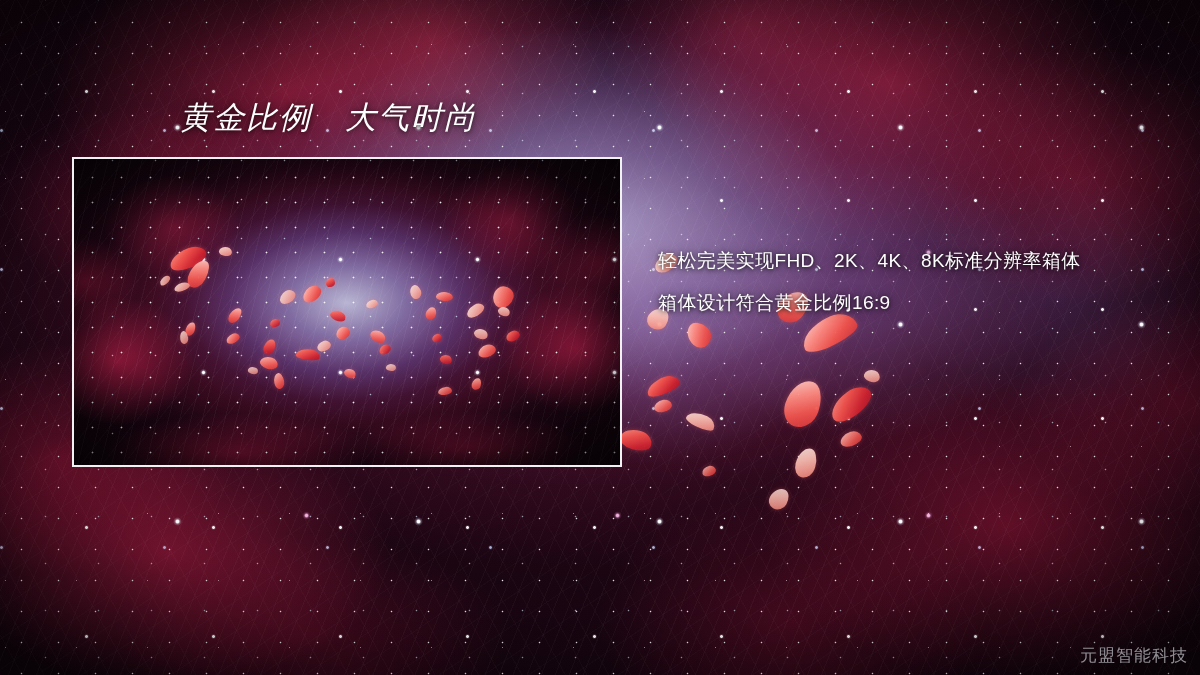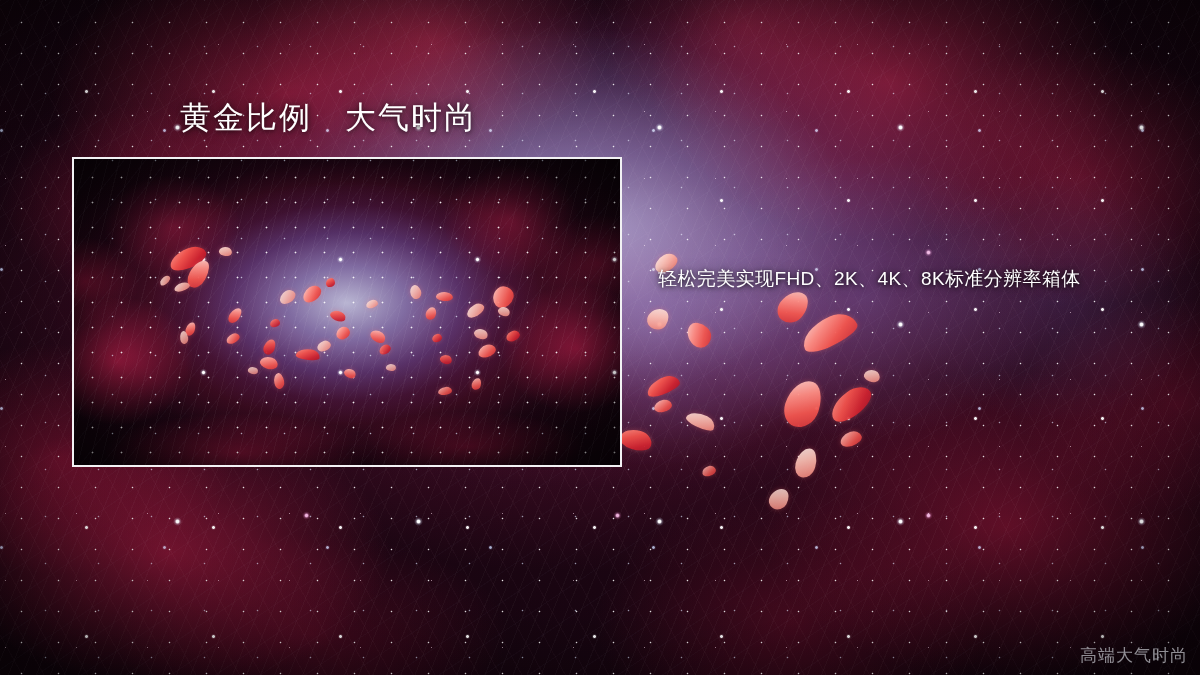--- a/index.html
+++ b/index.html
@@ -139,20 +139,21 @@
     position: absolute;
     left: 180px;
     top: 101px;
     font-size: 31px;
     line-height: 1.12;
     letter-spacing: 2px;
     color: #ffffff;
     font-weight: 400;
     white-space: pre;
     text-shadow: 0 1px 5px rgba(0,0,0,0.72), 0 0 16px rgba(0,0,0,0.45);
+    font-style: italic;
   }
 
   
   .preview-frame {
     position: absolute;
     left: 72px;
     top: 157px;
     width: 550px;
     height: 310px;
     border: 2px solid #f2f2f4;
@@ -247,21 +248,21 @@
     background: linear-gradient(150deg, #ff9a8e 0%, #f2524c 38%, #cf2330 72%, #a6162a 100%);
   }
   .petal.long {
     border-radius: 62% 38% 60% 40% / 72% 66% 34% 28%;
   }
 
   
   .body-copy {
     position: absolute;
     left: 658px;
-    top: 258px;
+    top: 240px;
     width: 500px;
   }
   .copy-line {
     color: #ffffff;
     font-size: 19px;
     line-height: 42px;
     letter-spacing: 0.4px;
     white-space: nowrap;
     text-shadow:
       0 1px 4px rgba(0,0,0,0.80),
@@ -366,17 +367,18 @@
           <div class="petal pale" style="left: 424px; top: 148px; width: 12px; height: 9px; opacity: 0.86; transform: rotate(26deg);"></div>
           <div class="petal deep" style="left: 432px; top: 172px; width: 14px; height: 10px; opacity: 0.9; transform: rotate(-20deg);"></div>
           <div class="petal" style="left: 364px; top: 228px; width: 14px; height: 8px; opacity: 0.86; transform: rotate(-6deg);"></div>
           <div class="petal pale" style="left: 174px; top: 208px; width: 10px; height: 7px; opacity: 0.8; transform: rotate(18deg);"></div>
         </div>
     </div>
   </div>
 
   <div class="body-copy">
     <div class="copy-line">轻松完美实现FHD、2K、4K、8K标准分辨率箱体</div>
+    <div class="copy-line">箱体设计符合黄金比例16:9</div>
   </div>
 
-  <div class="watermark">高端大气时尚</div>
+  <div class="watermark">元盟智能科技</div>
 
 </div>
 
 </body></html>

